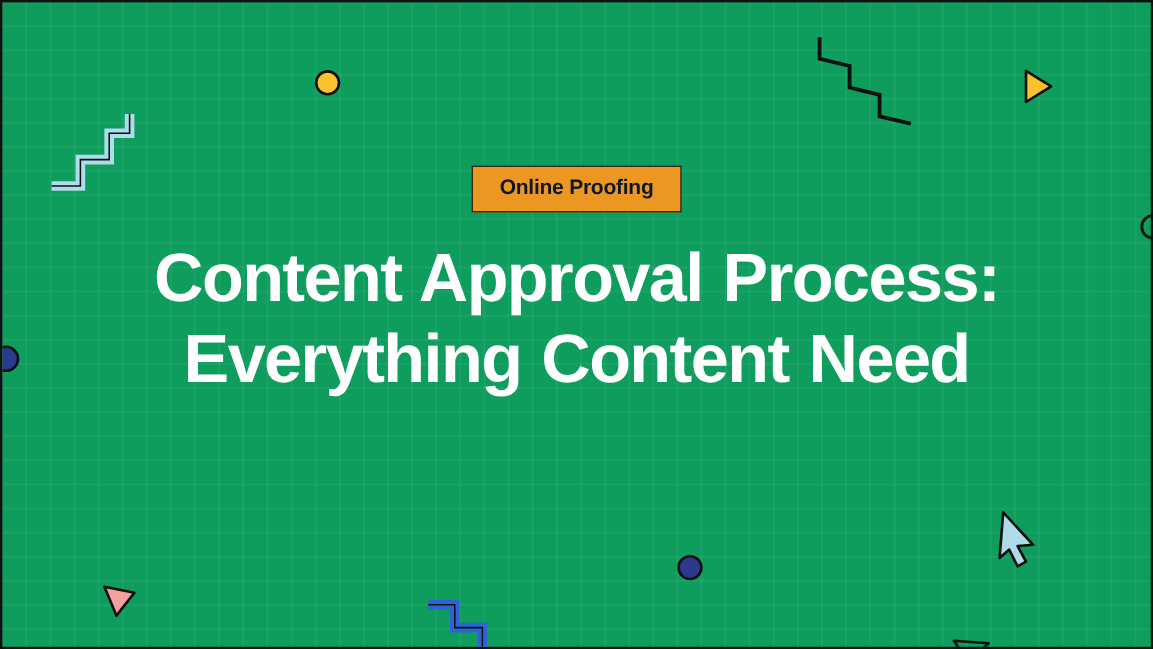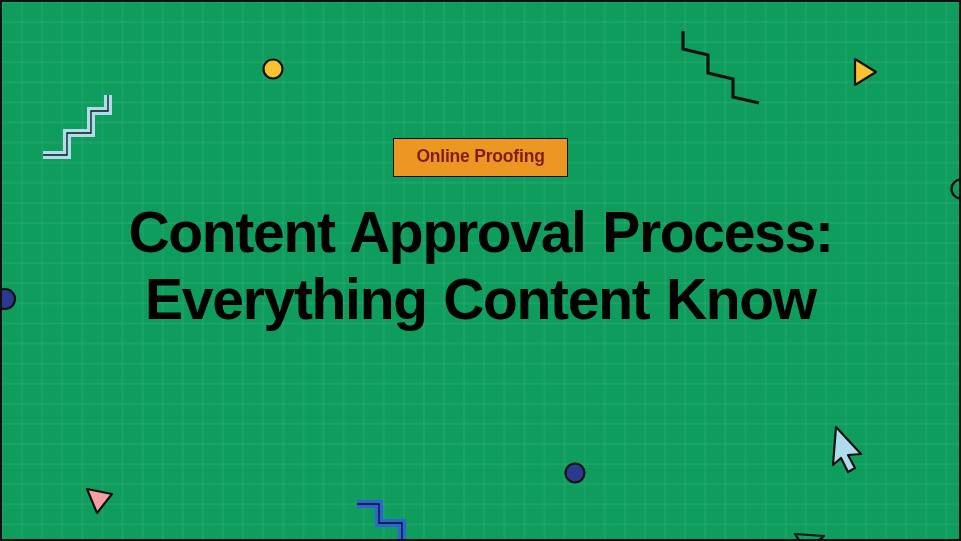--- a/index.html
+++ b/index.html
@@ -38,34 +38,34 @@
     inset: 0;
     display: flex;
     flex-direction: column;
     align-items: center;
     justify-content: flex-start;
   }
   #badge {
     margin-top: 136px;
     background: #EC9722;
     border: 1.6px solid #101010;
-    color: #7f1d1d;
+    color: #0f172a;
     font-size: 17.5px;
     font-weight: 700;
     letter-spacing: -0.2px;
     line-height: 1;
     padding: 9px 22px 10px 22px;
     display: inline-block;
     white-space: nowrap;
   }
   #title {
     margin-top: 22px;
     width: 820px;
     text-align: center;
-    color: #000000;
+    color: #ffffff;
     font-size: 57px;
     font-weight: 800;
     line-height: 1.18;
     letter-spacing: -1.3px;
     word-spacing: 2px;
   }
   #title .ln { display: block; }
 </style>
 </head>
 <body>
@@ -98,17 +98,17 @@
 
     <circle cx="3" cy="297" r="10" fill="#2B3A8F" stroke="#111111" stroke-width="2.2"></circle>
 
     <circle cx="959" cy="187" r="9.5" fill="none" stroke="#111111" stroke-width="2.4"></circle>
   </svg>
 
   <div id="content">
     <div id="badge">Online Proofing</div>
     <div id="title">
       <span class="ln">Content Approval Process:</span>
-      <span class="ln">Everything Content Know</span>
+      <span class="ln">Everything Content Need</span>
     </div>
   </div>
 
 </div>
 
 </body></html>

